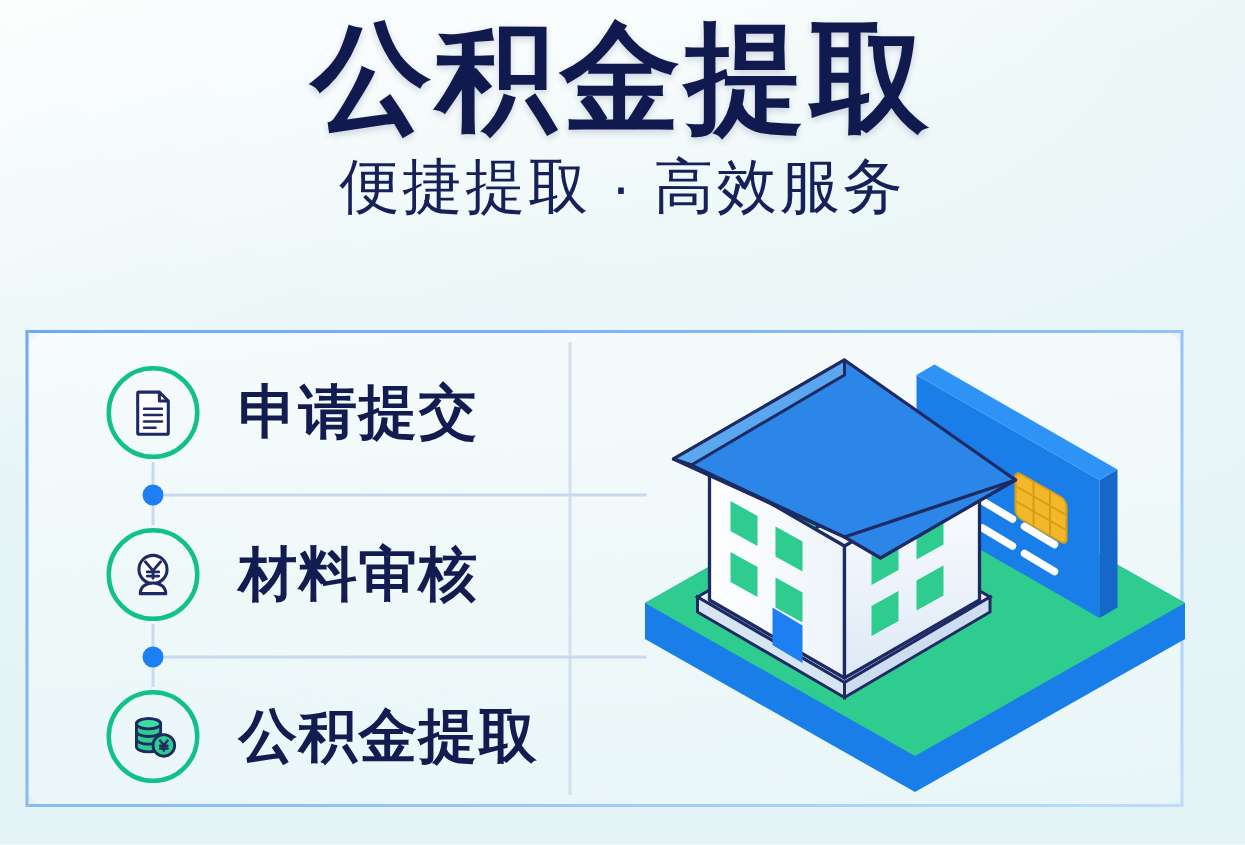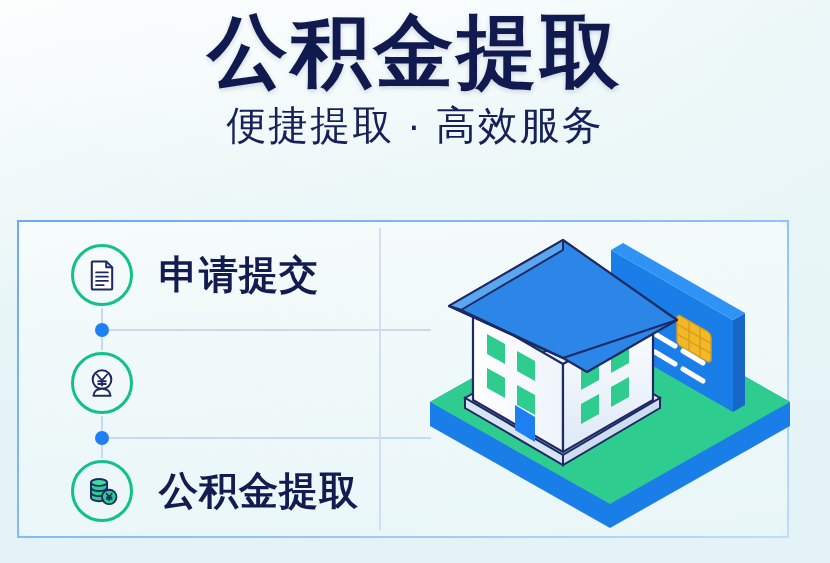--- a/index.html
+++ b/index.html
@@ -207,20 +207,21 @@
           <div class="step-icon">
             <svg viewBox="0 0 40 40" width="34" height="34" aria-hidden="true">
               <circle cx="20" cy="16" r="11" fill="#ffffff" stroke="#1d2a63" stroke-width="2.4"></circle>
               <path d="M14 10l6 7 6-7" fill="none" stroke="#1d2a63" stroke-width="2.2" stroke-linecap="round" stroke-linejoin="round"></path>
               <line x1="20" y1="17" x2="20" y2="23" stroke="#1d2a63" stroke-width="2.2" stroke-linecap="round"></line>
               <line x1="15.5" y1="18" x2="24.5" y2="18" stroke="#1d2a63" stroke-width="2.2" stroke-linecap="round"></line>
               <line x1="15.5" y1="21.2" x2="24.5" y2="21.2" stroke="#1d2a63" stroke-width="2.2" stroke-linecap="round"></line>
               <path d="M10 35c0-5.2 4.5-8.4 10-8.4S30 29.8 30 35z" fill="#ffffff" stroke="#1d2a63" stroke-width="2.4" stroke-linejoin="round"></path>
             </svg>
           </div>
+          <div class="step-label">材料审核</div>
         </div>
 
         <div class="connector">
           <div class="v-line"></div>
           <div class="h-line"></div>
           <div class="dot"></div>
         </div>
 
         <div class="step">
           <div class="step-icon">

